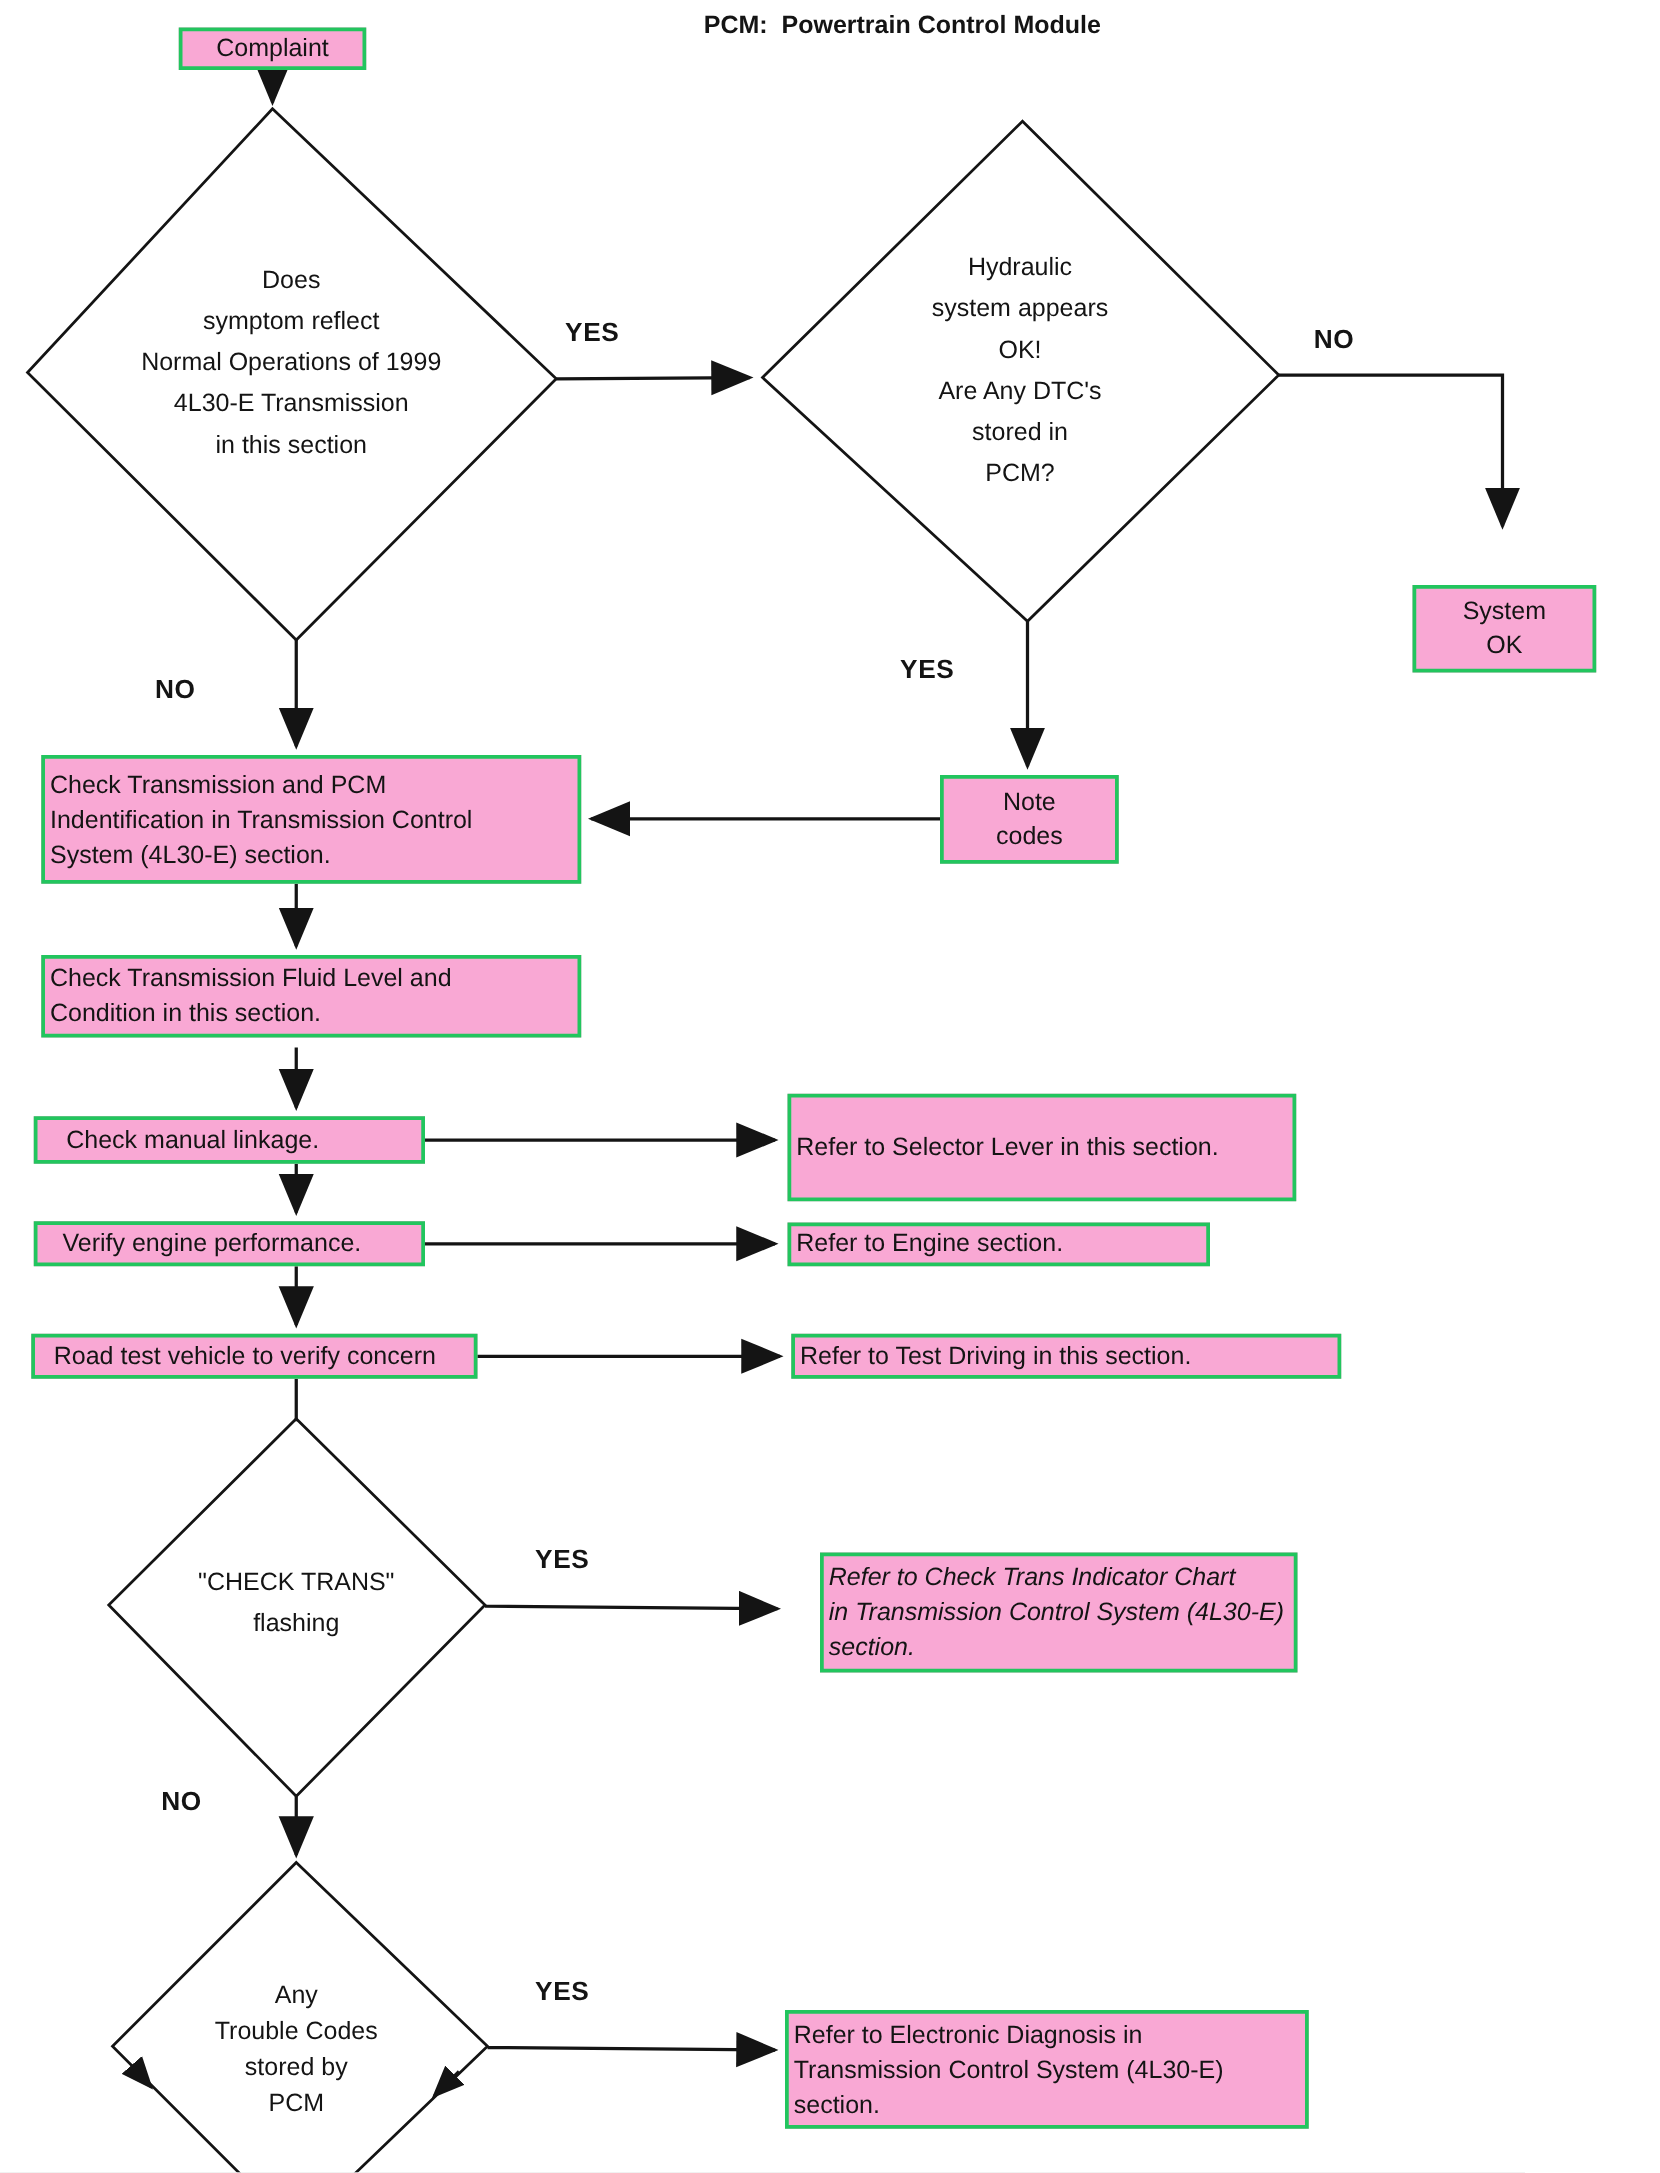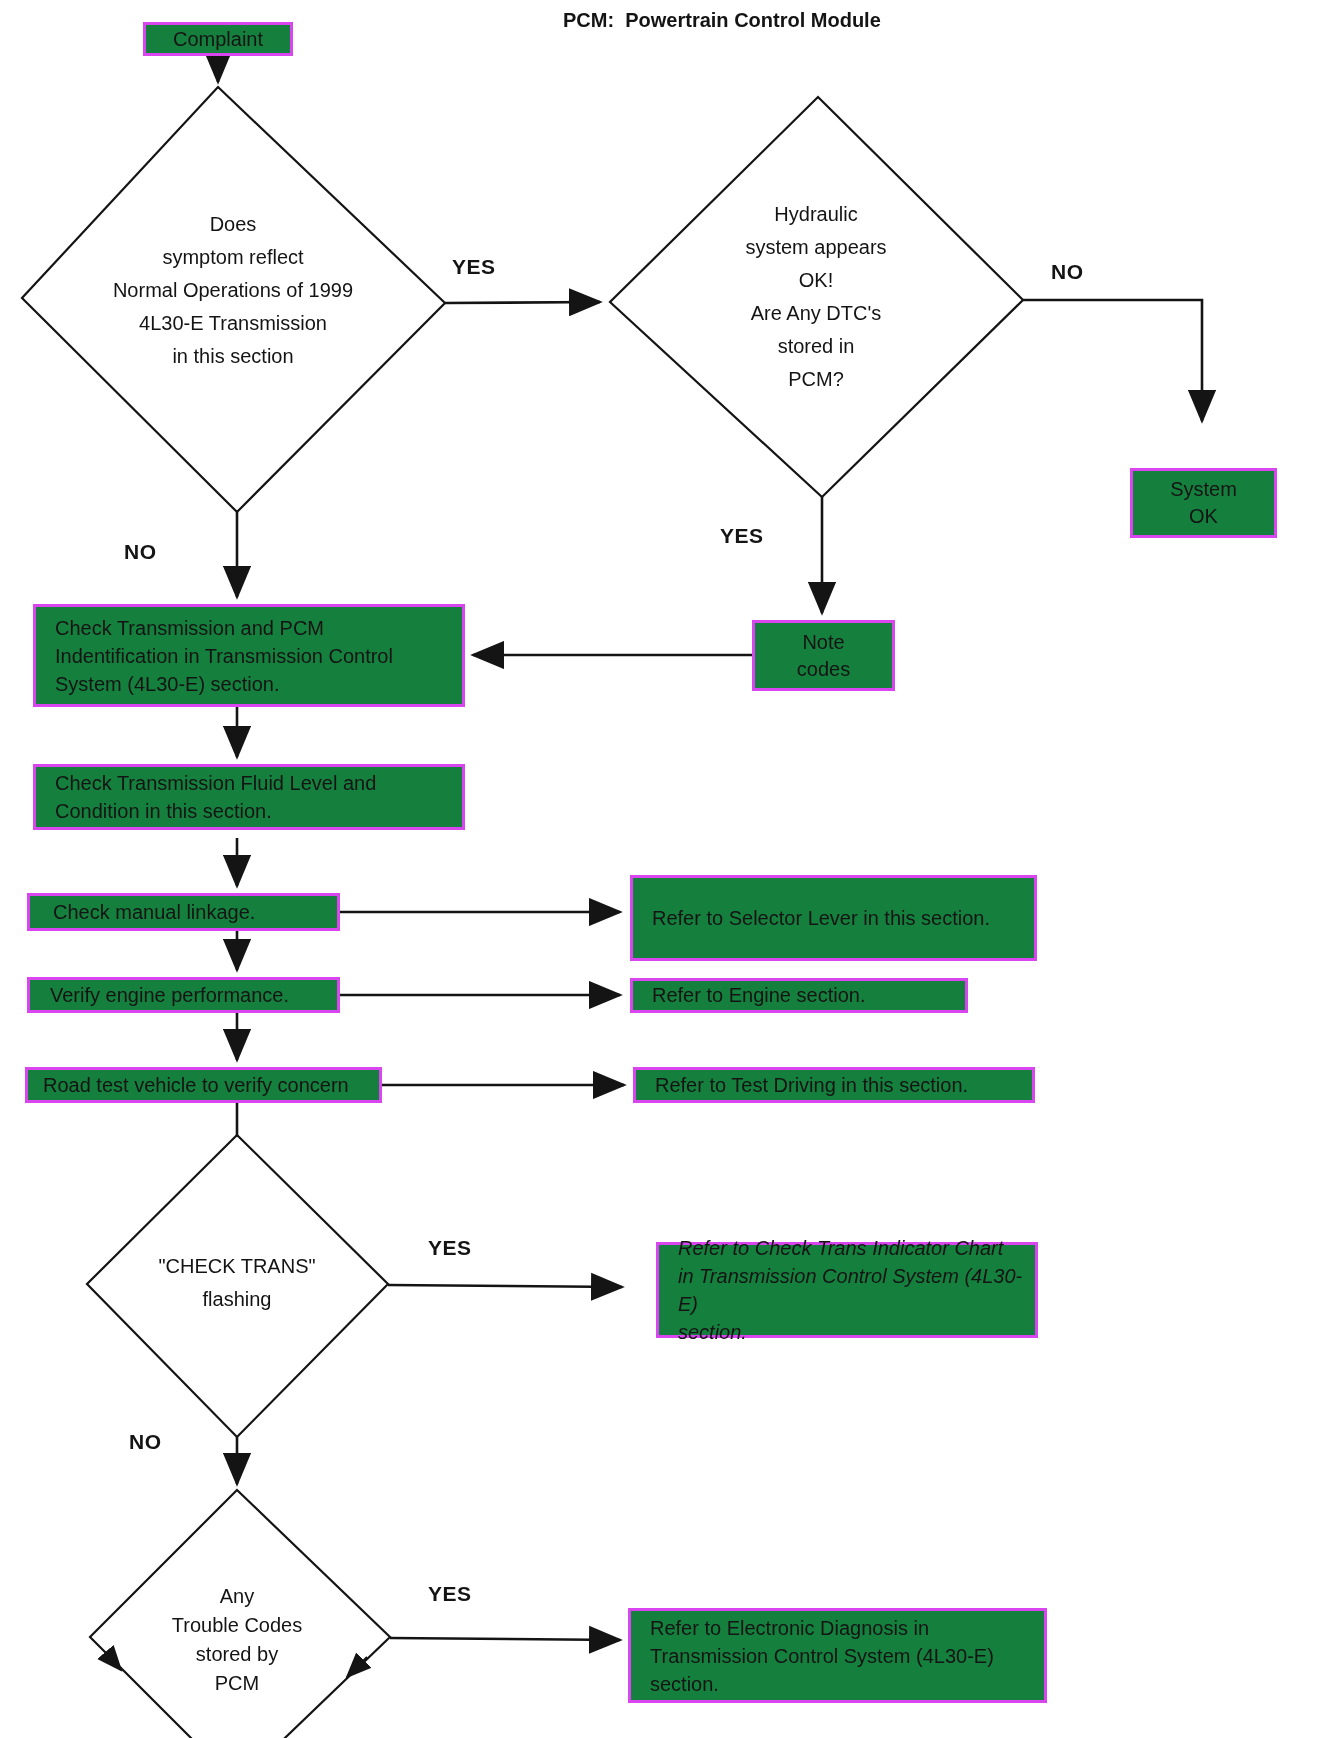--- a/index.html
+++ b/index.html
@@ -2,25 +2,25 @@
 <html><head>
 <meta charset="utf-8">
 <style>
   html,body{margin:0;padding:0;background:#e8e8e8;}
   .page{
     position:relative;width:1328px;height:1738px;background:#ffffff;
     font-family:"Liberation Sans", sans-serif;color:#141414;overflow:hidden;
   }
   svg.wires{position:absolute;left:0;top:0;}
   .box{
-    position:absolute;box-sizing:border-box;background:#15803d;
-    border:3px solid #d946ef;display:flex;align-items:center;
+    position:absolute;box-sizing:border-box;background:#f9a8d4;
+    border:3px solid #22c55e;display:flex;align-items:center;
     font-size:20px;line-height:27px;white-space:pre-line;
   }
-  .box.pad{padding-left:19px;}
+  .box.pad{padding-left:4px;}
   .box.center{justify-content:center;text-align:center;}
   .dtext{
     position:absolute;text-align:center;white-space:pre-line;
     font-size:20px;line-height:33px;
   }
   .dtext.tight{line-height:29px;}
   .lbl{position:absolute;font-size:21px;font-weight:bold;letter-spacing:0.5px;}
   .title{position:absolute;left:563px;top:9px;font-size:20px;font-weight:bold;white-space:pre;}
 </style>
 </head>
@@ -82,21 +82,21 @@
   <div class="box pad" style="left:27px;top:893px;width:313px;height:38px;padding-left:23px;">Check manual linkage.</div>
 
   <div class="box pad" style="left:630px;top:875px;width:407px;height:86px;">Refer to Selector Lever in this section.</div>
 
   <div class="box pad" style="left:27px;top:977px;width:313px;height:36px;padding-left:20px;">Verify engine performance.</div>
 
   <div class="box pad" style="left:630px;top:978px;width:338px;height:35px;">Refer to Engine section.</div>
 
   <div class="box pad" style="left:25px;top:1067px;width:357px;height:36px;padding-left:15px;">Road test vehicle to verify concern</div>
 
-  <div class="box pad" style="left:633px;top:1067px;width:402px;height:36px;">Refer to Test Driving in this section.</div>
+  <div class="box pad" style="left:633px;top:1067px;width:440px;height:36px;">Refer to Test Driving in this section.</div>
 
   <div class="box pad" style="left:656px;top:1242px;width:382px;height:96px;line-height:28px;font-style:italic;">Refer to Check Trans Indicator Chart
 in Transmission Control System (4L30-E)
 section.</div>
 
   <div class="box pad" style="left:628px;top:1608px;width:419px;height:95px;line-height:28px;">Refer to Electronic Diagnosis in
 Transmission Control System (4L30-E)
 section.</div>
 
   <div class="box center" style="left:1130px;top:428px;width:147px;height:70px;margin-top:40px;">System

